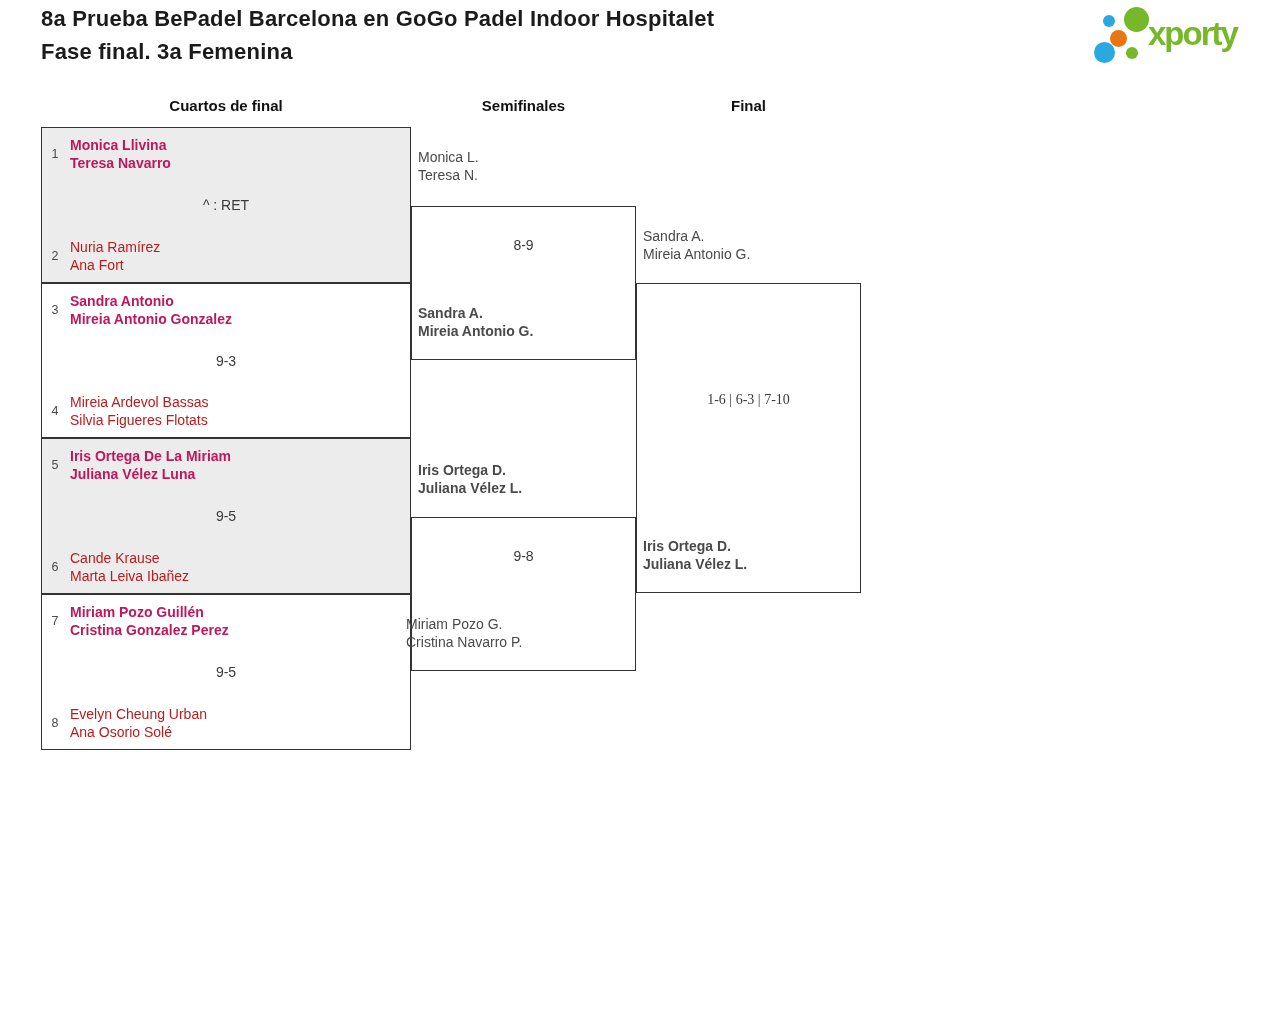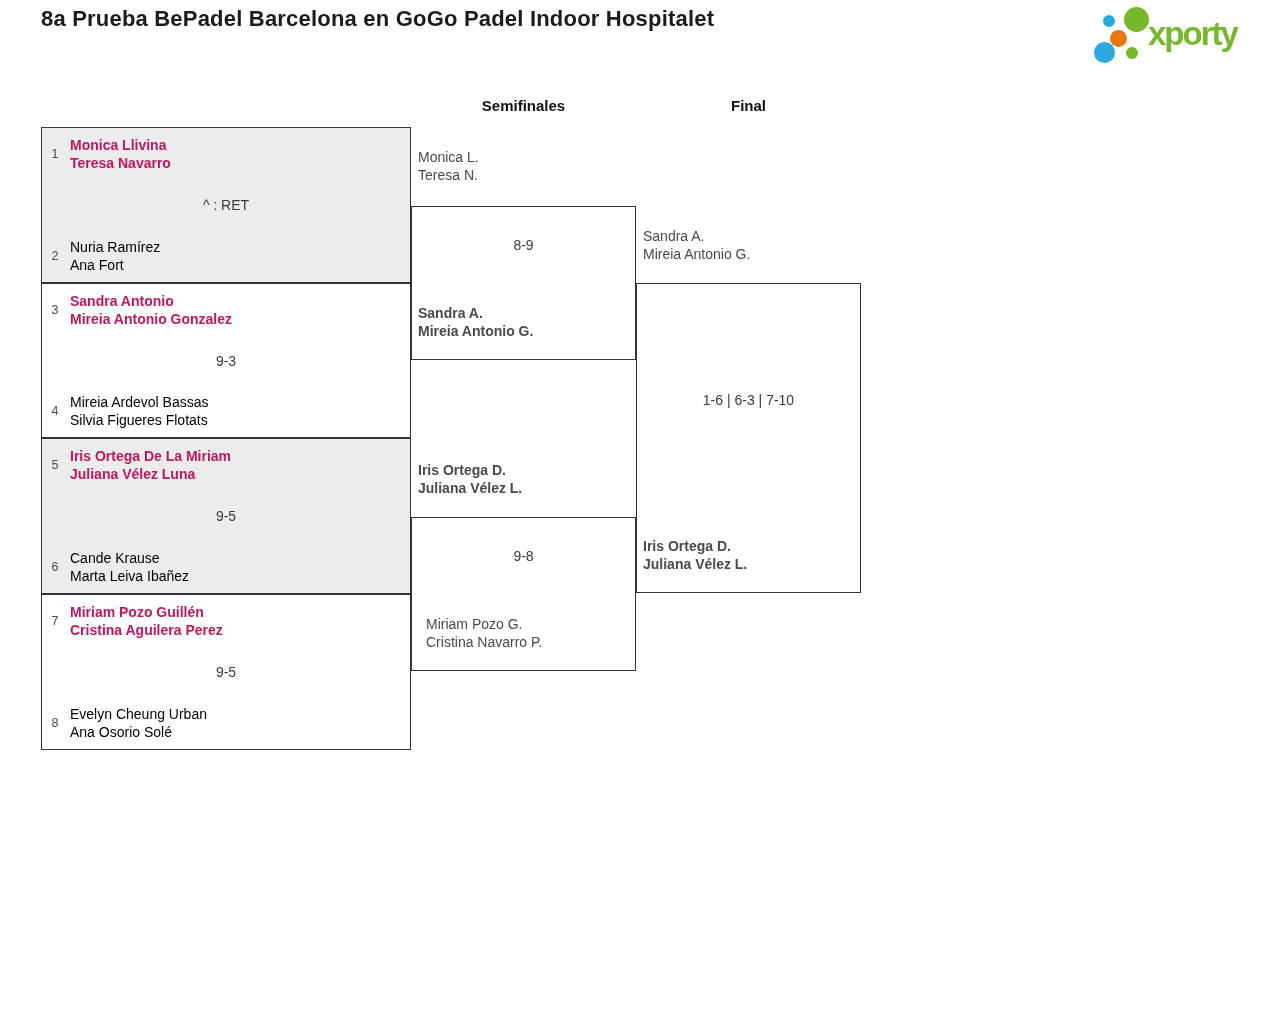--- a/index.html
+++ b/index.html
@@ -42,21 +42,21 @@
   .qf  { left:0; width:370px; }
   .qf1 { top:127px; height:156px; }
   .qf2 { top:283px; height:155px; }
   .qf3 { top:438px; height:156px; }
   .qf4 { top:594px; height:156px; }
 
   .sf1 { left:370px; top:206px; width:225px; height:154px; }
   .sf2 { left:370px; top:517px; width:225px; height:154px; }
   .fin { left:595px; top:283px; width:225px; height:310px; }
 
-  .team { position:absolute; left:28px; font-size:14px; line-height:18px; color:#000000; }
+  .team { position:absolute; left:28px; font-size:14px; line-height:18px; color:#b91c1c; }
   .team.t1 { top:8px; }
   .team.t2 { bottom:8px; }
   .winner { font-weight:700; color:#be185d; }
 
   .seed {
     position:absolute; left:0; width:26px; text-align:center;
     font-size:12.5px; color:#4a4a4a; line-height:18px;
   }
   .seed.s1 { top:17px; }
   .seed.s2 { bottom:17px; }
@@ -64,50 +64,52 @@
   .score {
     position:absolute; left:0; right:0; top:50%; transform:translateY(-50%);
     text-align:center; font-size:14px; color:#3a3a3a;
   }
 
   
   .adv-label { position:absolute; font-size:14px; line-height:18px; color:#4a4a4a; }
   .lbl-sf1-t1 { left:377px; top:148px; }
   .lbl-sf1-t2 { left:377px; top:304px; }
   .lbl-sf2-t1 { left:377px; top:461px; }
-  .lbl-sf2-t2 { left:385px; top:615px; }
+  .lbl-sf2-t2 { left:365px; top:615px; }
   .lbl-f-t1   { left:602px; top:227px; }
   .lbl-f-t2   { left:602px; top:537px; }
 
   .adv-score {
     position:absolute; text-align:center;
     font-size:14px; line-height:18px; color:#3a3a3a;
   }
   .sc-sf1 { left:370px; width:225px; top:236px; }
   .sc-sf2 { left:370px; width:225px; top:547px; }
-  .sc-f   { left:595px; width:225px; top:391px; }
+  .sc-f   { left:595px; width:225px; top:391px;font-family:Liberation Serif, serif; }
 </style>
 </head>
 <body>
 
 <div id="canvas">
 
   <div class="title">
     <div>8a Prueba BePadel Barcelona en GoGo Padel Indoor Hospitalet</div>
+    <div>Fase final. 3a Femenina</div>
   </div>
 
   <div class="logo">
     <span class="dot dot-blue-small" style="background:#29a9e0"></span>
     <span class="dot dot-green-big" style="background:#76b82a"></span>
     <span class="dot dot-orange" style="background:#e87711"></span>
     <span class="dot dot-blue-big" style="background:#29a9e0"></span>
     <span class="dot dot-green-small" style="background:#76b82a"></span>
     <span class="wordmark" style="color:#76b82a">xporty</span>
   </div>
 
+  <div class="round-header rh-qf">Cuartos de final</div>
   <div class="round-header rh-sf">Semifinales</div>
   <div class="round-header rh-f">Final</div>
 
   <div class="match qf qf1 shaded">
     <span class="seed s1">1</span>
     <div class="team t1 winner">
       <div>Monica Llivina</div>
       <div>Teresa Navarro</div>
     </div>
     <div class="score">^ : RET</div>
@@ -143,21 +145,21 @@
     <div class="team t2">
       <div>Cande Krause</div>
       <div>Marta Leiva Ibañez</div>
     </div>
   </div>
 
   <div class="match qf qf4">
     <span class="seed s1">7</span>
     <div class="team t1 winner">
       <div>Miriam Pozo Guillén</div>
-      <div>Cristina Aguilera Perez</div>
+      <div>Cristina Gonzalez Perez</div>
     </div>
     <div class="score">9-5</div>
     <span class="seed s2">8</span>
     <div class="team t2">
       <div>Evelyn Cheung Urban</div>
       <div>Ana Osorio Solé</div>
     </div>
   </div>
 
   <div class="match sf1"></div>

